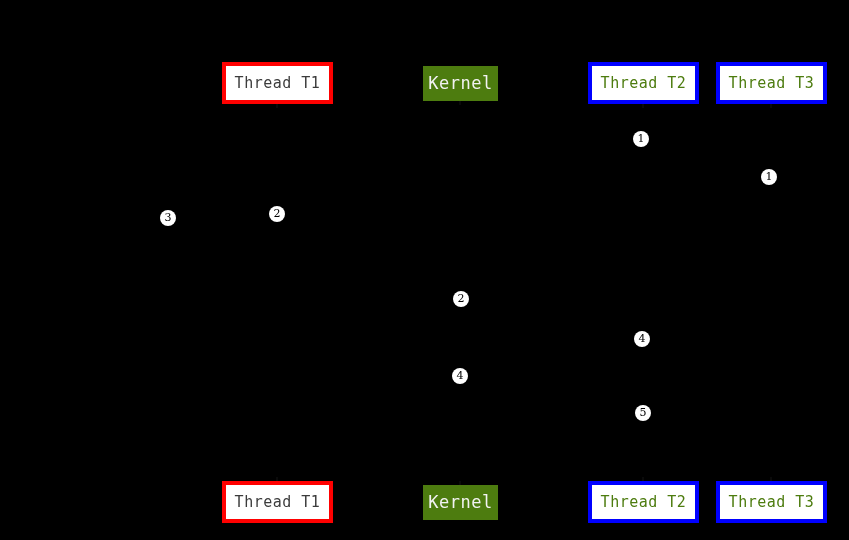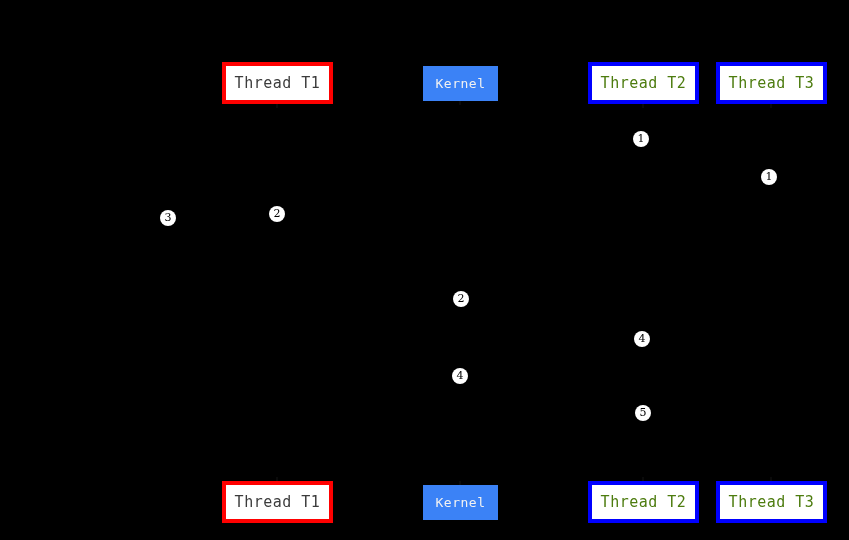--- a/index.html
+++ b/index.html
@@ -35,24 +35,24 @@
   
   .style-red {
     background: #ffffff;
     border: 4px solid #ff0000;
     color: #3c3c3c;
     font-size: 15px;
   }
 
   
   .style-blue-fill {
-    background: #3b82f6;
+    background: #4d7c0f;
     border: 0 solid #0000ff;
     color: #f2f2f2;
-    font-size: 13px;
+    font-size: 17px;
   }
 
   
   .style-blue {
     background: #ffffff;
     border: 4px solid #0000ff;
     color: #4d7c0f;
     font-size: 15px;
   }
 

